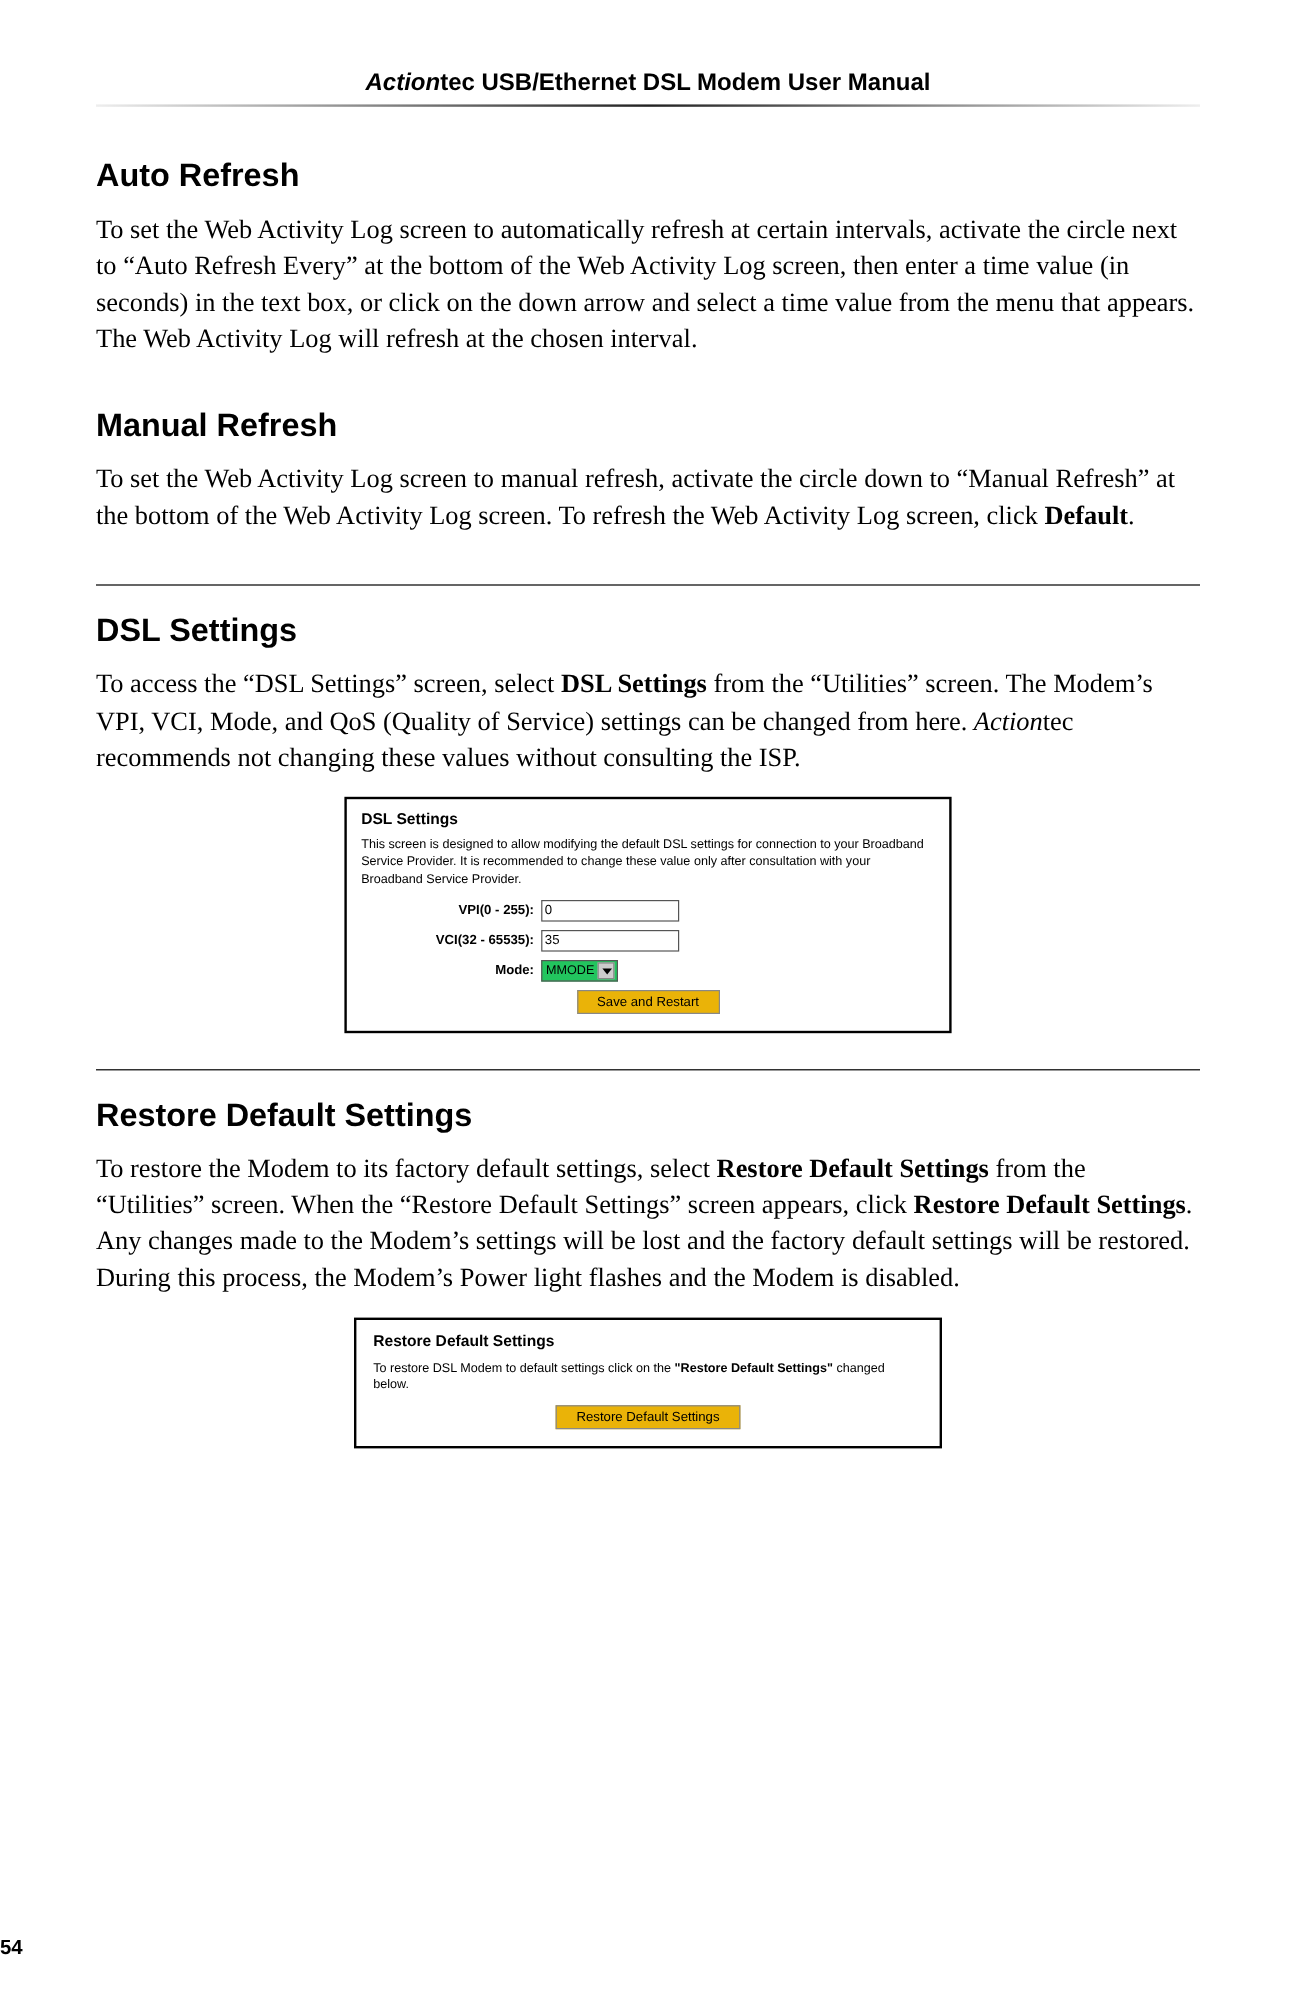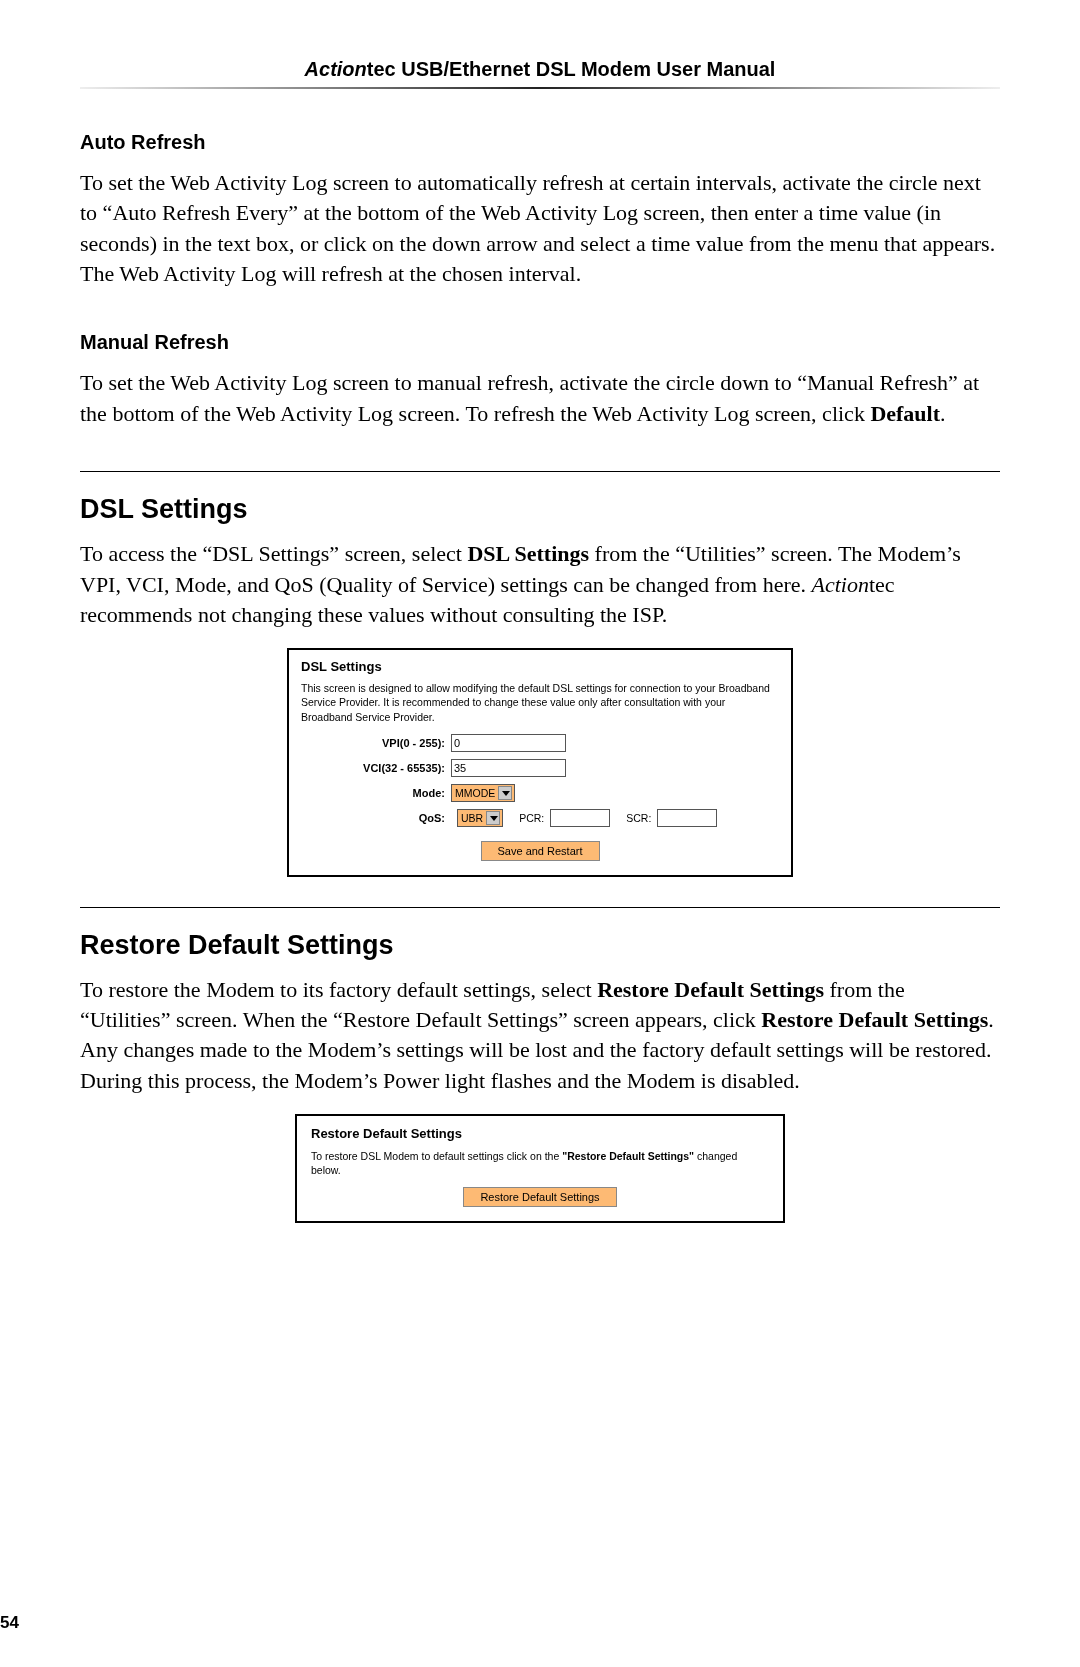--- a/index.html
+++ b/index.html
@@ -20,21 +20,21 @@
     margin-bottom: 6px;
   }
   .header .brand-italic { font-style: italic; }
   .header-rule {
     height: 2px;
     background: linear-gradient(to right, #eee 0%, #222 50%, #eee 100%);
     margin-bottom: 42px;
   }
   .sub-head {
     font-family: Arial, Helvetica, sans-serif;
-    font-size: 20px;
+    font-size: 27px;
     font-weight: bold;
     margin-bottom: 14px;
   }
   .big-head {
     font-family: Arial, Helvetica, sans-serif;
     font-size: 27px;
     font-weight: bold;
     margin-bottom: 14px;
   }
   .body-text {
@@ -88,21 +88,21 @@
     border: 1px solid #555;
     height: 18px;
     font-size: 11px;
     padding: 0 2px;
     background: #fff;
   }
   .form-select {
     border: 1px solid #555;
     height: 18px;
     font-size: 10.5px;
-    background: #fdba74;
+    background: #22c55e;
     display: inline-flex;
     align-items: center;
     padding: 0 2px 0 3px;
   }
   .select-arrow {
     display: inline-block;
     width: 14px; height: 14px;
     background: #ccc;
     border: 1px solid #888;
     margin-left: 3px;
@@ -114,21 +114,21 @@
     left: 3px; top: 4px;
     border-left: 4px solid transparent;
     border-right: 4px solid transparent;
     border-top: 5px solid #000;
   }
   .qos-row { display: flex; align-items: center; gap: 6px; margin-bottom: 14px; }
   .qos-sublabel { font-size: 10.5px; margin-left: 10px; }
   .panel-button {
     display: block;
     margin: 0 auto;
-    background: #fdba74;
+    background: #eab308;
     border: 1px solid #888;
     font-size: 11px;
     padding: 3px 16px;
     font-family: inherit;
   }
 
   
   .panel2 {
     border: 2px solid #000;
     width: 490px;
@@ -185,31 +185,20 @@
     <div class="form-label">VCI(32 - 65535):</div>
     <input class="form-input" style="width: 115px;" value="35">
   </div>
   <div class="form-row">
     <div class="form-label">Mode:</div>
     <div class="form-select">
       <span>MMODE</span>
       <span class="select-arrow"></span>
     </div>
   </div>
-  <div class="form-row qos-row">
-    <div class="form-label">QoS:</div>
-    <div class="form-select">
-      <span>UBR</span>
-      <span class="select-arrow"></span>
-    </div>
-    <span class="qos-sublabel">PCR:</span>
-    <input class="form-input" style="width: 60px;">
-    <span class="qos-sublabel">SCR:</span>
-    <input class="form-input" style="width: 60px;">
-  </div>
   <button class="panel-button">Save and Restart</button>
 </div>
 
 <hr class="hr hr-above">
 
 <div class="big-head">Restore Default Settings</div>
 <p class="body-text body-text-small-gap">
   <span>To restore the Modem to its factory default settings, select </span><strong>Restore Default Settings</strong><span> from the “Utilities” screen. When the “Restore Default Settings” screen appears, click </span><strong>Restore Default Settings</strong><span>. Any changes made to the Modem’s settings will be lost and the factory default settings will be restored. During this process, the Modem’s Power light flashes and the Modem is disabled.</span>
 </p>
 

